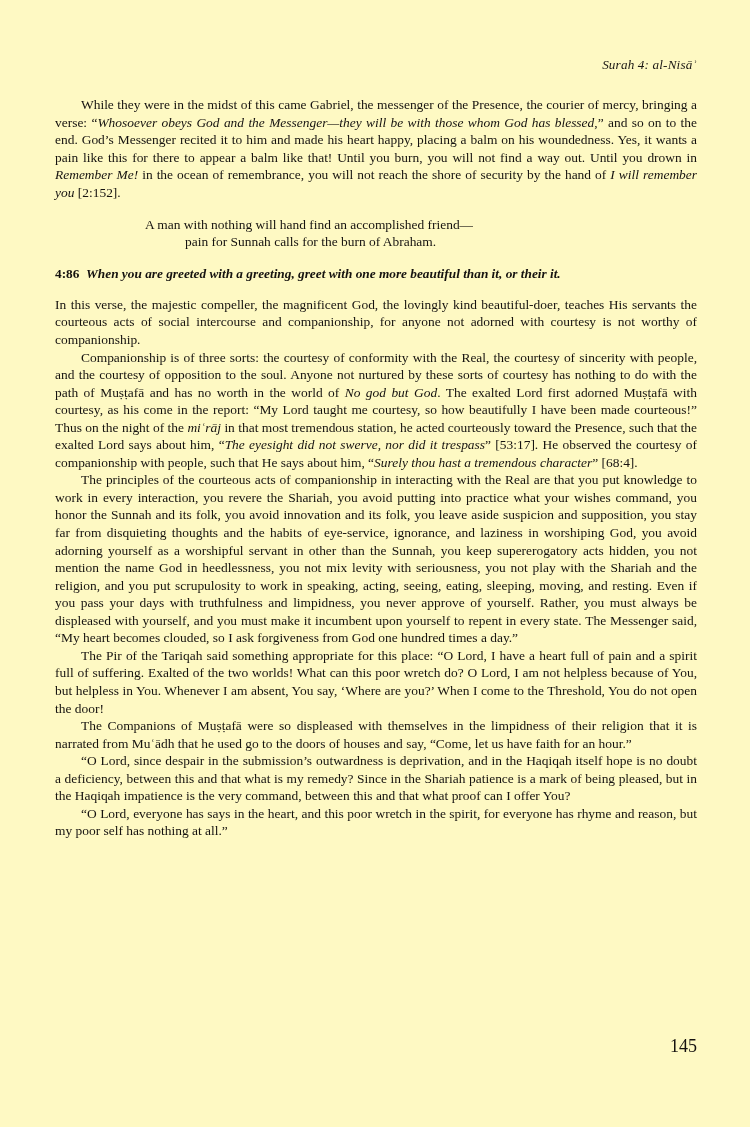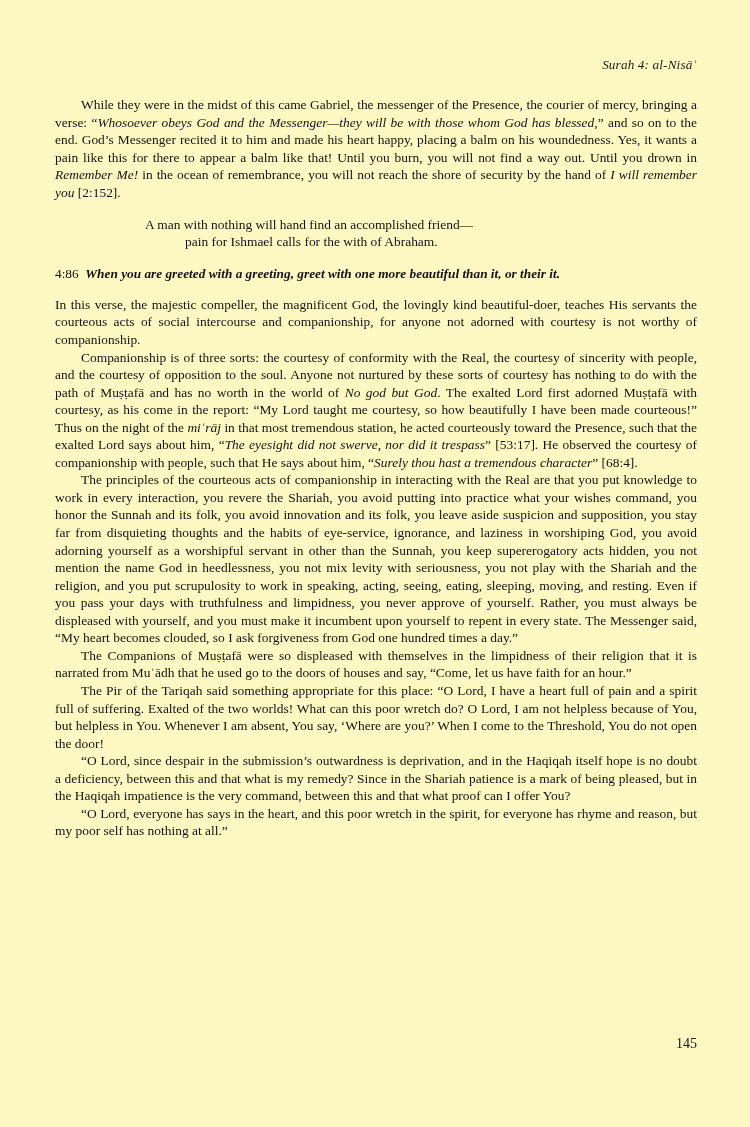--- a/index.html
+++ b/index.html
@@ -68,69 +68,69 @@
     text-align: left;
   }
   .ayah-heading {
     margin-top: 0;
     margin-bottom: 13.5px;
     text-indent: 0;
     text-align: left;
     font-size: 13.3px;
   }
   .ayah-heading .num {
-    font-weight: normal;
+    font-weight: bold;
     font-style: normal;
     text-align: right;
   }
   .ayah-heading .verse {
     font-weight: bold;
     font-style: italic;
   }
   i, .it {
     font-style: italic;
   }
   .folio {
     position: absolute;
     left: 55px;
     right: 53px;
     top: 1036px;
     text-align: right;
-    font-size: 14px;
+    font-size: 18px;
     color: #15120f;
   }
 </style>
 </head>
 <body>
 
 <div class="page">
 
   <div class="running-head">Surah 4: al-Nisāʾ</div>
 
   <div class="text-block">
 
     <p class="indent"><span>While they were in the midst of this came Gabriel, the messenger of the Presence, the courier of mercy, bringing a verse: “</span><i>Whosoever obeys God and the Messenger—they will be with those whom God has blessed</i><span>,” and so on to the end.  God’s Messenger recited it to him and made his heart happy, placing a balm on his woundedness.  Yes, it wants a pain like this for there to appear a balm like that!  Until you burn, you will not find a way out.  Until you drown in </span><i>Remember Me!</i><span> in the ocean of remembrance, you will not reach the shore of security by the hand of </span><i>I will remember you</i><span> [2:152].</span></p>
 
     <div class="verse-couplet">
       <p class="verse-line-1">A man with nothing will hand find an accomplished friend—</p>
-      <p class="verse-line-2">pain for Ishmael calls for the with of Abraham.</p>
+      <p class="verse-line-2">pain for Sunnah calls for the burn of Abraham.</p>
     </div>
 
     <p class="ayah-heading"><span class="num">4:86</span><span>&nbsp; </span><span class="verse">When you are greeted with a greeting, greet with one more beautiful than it, or their it.</span></p>
 
     <p class="noindent">In this verse, the majestic compeller, the magnificent God, the lovingly kind beautiful-doer, teaches His servants the courteous acts of social intercourse and companionship, for anyone not adorned with courtesy is not worthy of companionship.</p>
 
     <p class="indent"><span>Companionship is of three sorts: the courtesy of conformity with the Real, the courtesy of sincerity with people, and the courtesy of opposition to the soul.  Anyone not nurtured by these sorts of courtesy has nothing to do with the path of Muṣṭafā and has no worth in the world of </span><i>No god but God</i><span>.  The exalted Lord first adorned Muṣṭafā with courtesy, as his come in the report: “My Lord taught me courtesy, so how beautifully I have been made courteous!”  Thus on the night of the </span><i>miʿrāj</i><span> in that most tremendous station, he acted courteously toward the Presence, such that the exalted Lord says about him, “</span><i>The eyesight did not swerve, nor did it trespass</i><span>” [53:17].  He observed the courtesy of companionship with people, such that He says about him, “</span><i>Surely thou hast a tremendous character</i><span>” [68:4].</span></p>
 
     <p class="indent">The principles of the courteous acts of companionship in interacting with the Real are that you put knowledge to work in every interaction, you revere the Shariah, you avoid putting into practice what your wishes command, you honor the Sunnah and its folk, you avoid innovation and its folk, you leave aside suspicion and supposition, you stay far from disquieting thoughts and the habits of eye-service, ignorance, and laziness in worshiping God, you avoid adorning yourself as a worshipful servant in other than the Sunnah, you keep supererogatory acts hidden, you not mention the name God in heedlessness, you not mix levity with seriousness, you not play with the Shariah and the religion, and you put scrupulosity to work in speaking, acting, seeing, eating, sleeping, moving, and resting.  Even if you pass your days with truthfulness and limpidness, you never approve of yourself.  Rather, you must always be displeased with yourself, and you must make it incumbent upon yourself to repent in every state.  The Messenger said, “My heart becomes clouded, so I ask forgiveness from God one hundred times a day.”</p>
 
 
+    <p class="indent">The Pir of the Tariqah said something appropriate for this place:  “O Lord, I have a heart full of pain and a spirit full of suffering.  Exalted of the two worlds!  What can this poor wretch do?  O Lord, I am not helpless because of You, but helpless in You.  Whenever I am absent, You say, ‘Where are you?’  When I come to the Threshold, You do not open the door!</p>
+
     <p class="indent">The Companions of Muṣṭafā were so displeased with themselves in the limpidness of their religion that it is narrated from Muʿādh that he used go to the doors of houses and say, “Come, let us have faith for an hour.”</p>
-
-    <p class="indent">The Pir of the Tariqah said something appropriate for this place:  “O Lord, I have a heart full of pain and a spirit full of suffering.  Exalted of the two worlds!  What can this poor wretch do?  O Lord, I am not helpless because of You, but helpless in You.  Whenever I am absent, You say, ‘Where are you?’  When I come to the Threshold, You do not open the door!</p>
 
     <p class="indent">“O Lord, since despair in the submission’s outwardness is deprivation, and in the Haqiqah itself hope is no doubt a deficiency, between this and that what is my remedy?  Since in the Shariah patience is a mark of being pleased, but in the Haqiqah impatience is the very command, between this and that what proof can I offer You?</p>
 
     <p class="indent">“O Lord, everyone has says in the heart, and this poor wretch in the spirit, for everyone has rhyme and reason, but my poor self has nothing at all.”</p>
 
   </div>
 
   <div class="folio">145</div>
 
 </div>

